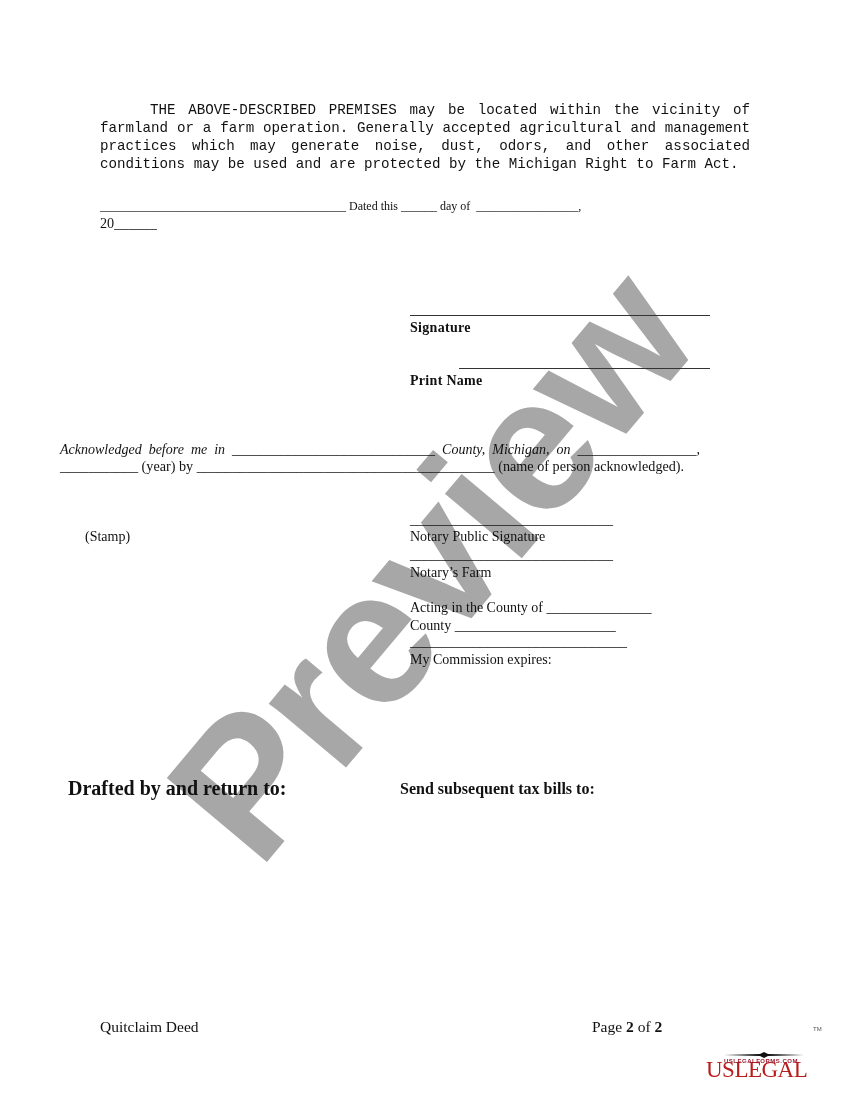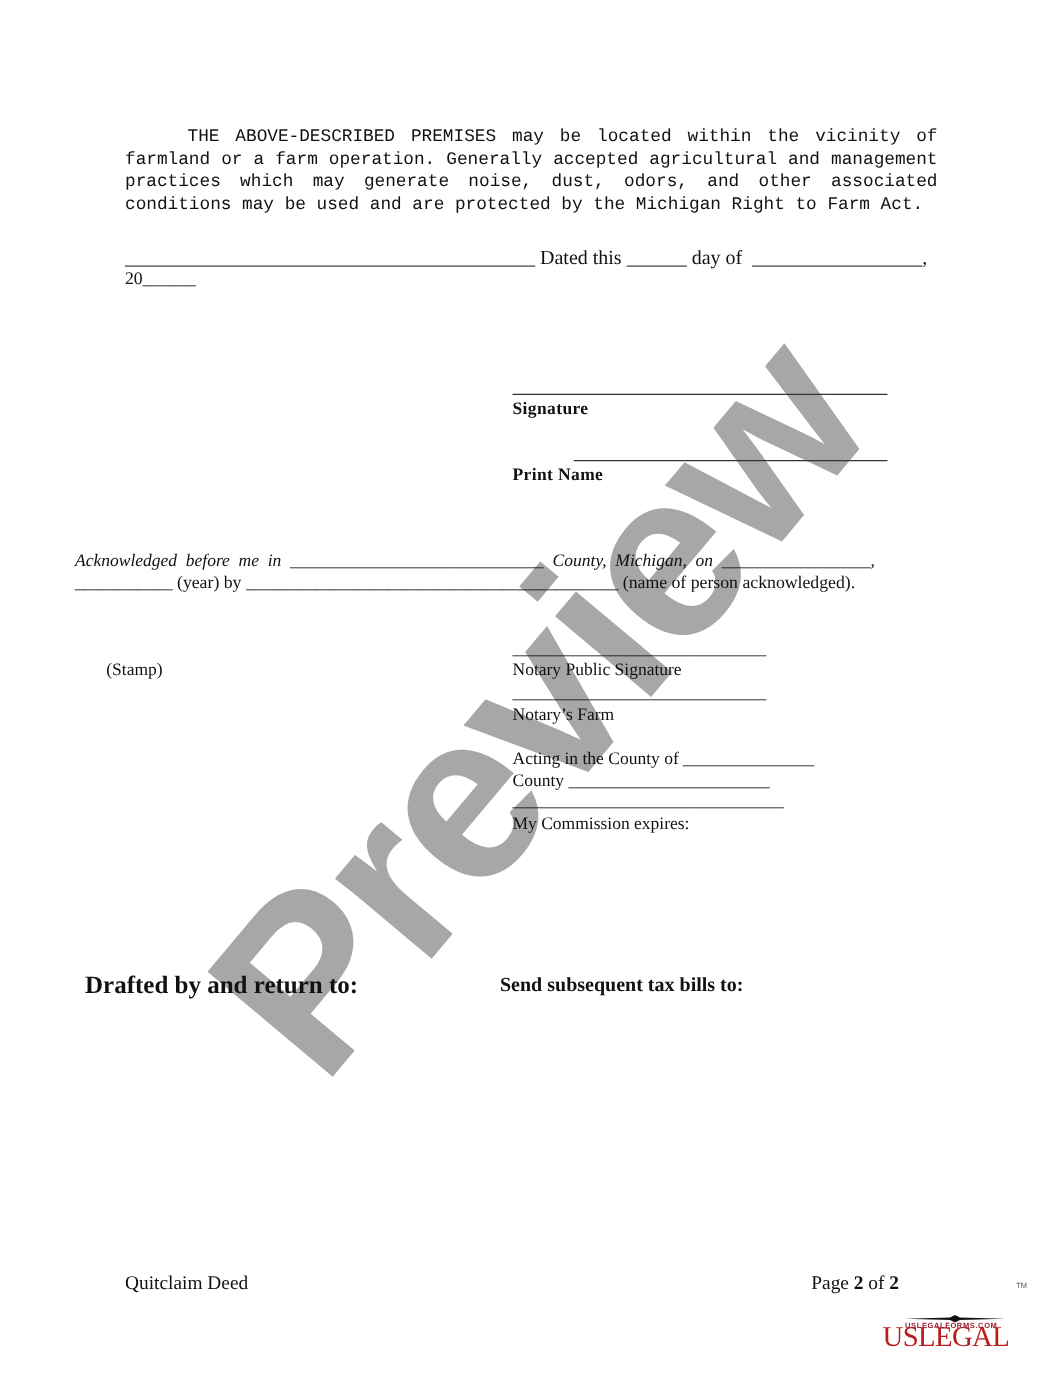--- a/index.html
+++ b/index.html
@@ -24,21 +24,21 @@
               font-family:"Liberation Sans", sans-serif; font-weight:bold; letter-spacing:0.5px; }
   .logo-eagle { position:absolute; left:18px; top:28px; width:80px; height:6px; }
 </style>
 </head>
 <body>
 
 <div class="watermark">Preview</div>
 
 <div class="para"><span class="indent"></span><span>THE ABOVE-DESCRIBED PREMISES may be located within the vicinity of farmland or a farm operation. Generally accepted agricultural and management practices which may generate noise, dust, odors, and other associated conditions may be used and are protected by the Michigan Right to Farm Act.</span></div>
 
-<div class="abs" style="left:100px; top:198px; font-size:16px;">_________________________________________ Dated this ______ day of  _________________,</div>
+<div class="abs" style="left:100px; top:198px; font-size:12px;">_________________________________________ Dated this ______ day of  _________________,</div>
 <div class="abs" style="left:100px; top:215px; font-size:14.2px;">20______</div>
 
 <div class="rule" style="left:410px; top:315px; width:300px;"></div>
 <div class="abs bold" style="left:410px; top:319px; font-size:14px; letter-spacing:0.3px;">Signature</div>
 
 <div class="rule" style="left:459px; top:368px; width:251px;"></div>
 <div class="abs bold" style="left:410px; top:372px; font-size:14px; letter-spacing:0.3px;">Print Name</div>
 
 <div class="abs" style="left:60px; top:441px; font-size:14px;font-style:italic;">Acknowledged  before  me  in  _____________________________  County,  Michigan,  on  _________________,</div>
 <div class="abs" style="left:60px; top:458px; font-size:14.2px;">___________ (year) by __________________________________________ (name of person acknowledged).</div>
@@ -53,21 +53,21 @@
 <div class="abs" style="left:410px; top:581px;margin-top:36px;">County _______________________</div>
 <div class="abs" style="left:410px; top:599px;">Acting in the County of _______________</div>
 
 <div class="abs" style="left:410px; top:633px;">_______________________________</div>
 <div class="abs" style="left:410px; top:651px;text-align:right;">My Commission expires:</div>
 
 <div class="abs bold" style="left:68px; top:780px; font-size:20px;">Drafted by and return to:</div>
 <div class="abs bold" style="left:400px; top:780px; font-size:16px;">Send subsequent tax bills to:</div>
 
 <div class="abs" style="left:100px; top:1018px; font-size:15.5px;">Quitclaim Deed</div>
-<div class="abs" style="left:649px; top:1018px; font-size:15.5px;"><span>Page </span><span class="bold">2</span><span> of </span><span class="bold">2</span></div>
+<div class="abs" style="left:592px; top:1018px; font-size:15.5px;"><span>Page </span><span class="bold">2</span><span> of </span><span class="bold">2</span></div>
 
 <div class="logo">
   <div class="logo-text">USLEGAL</div>
   <div class="logo-tm">TM</div>
   <svg class="logo-eagle" viewBox="0 0 80 6">
     <path d="M0 3 L36 2 L40 0 L44 2 L80 3 L44 4 L40 6 L36 4 Z" fill="#111"></path>
   </svg>
   <div class="logo-url">USLEGALFORMS.COM</div>
 </div>
 

